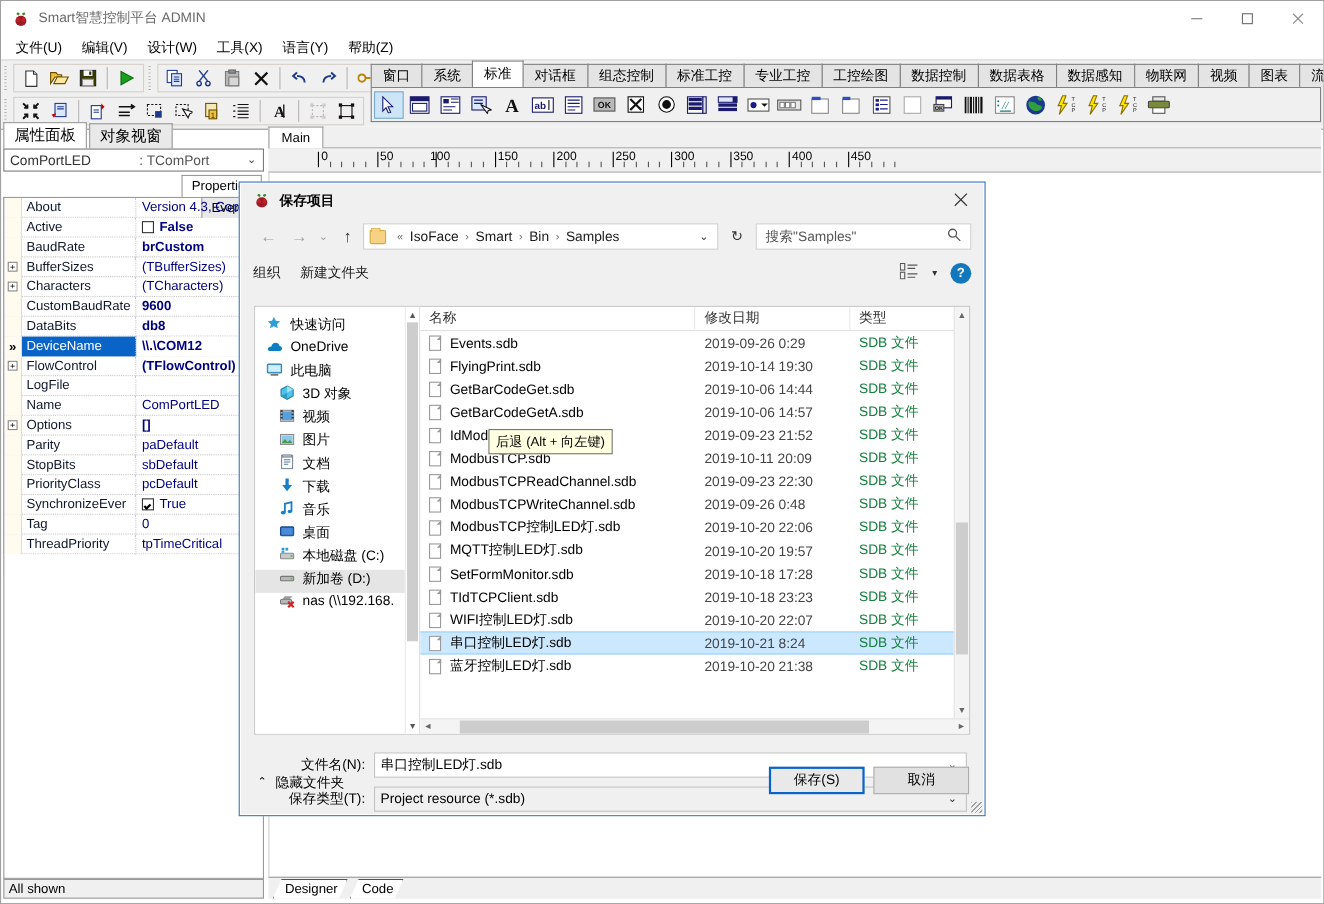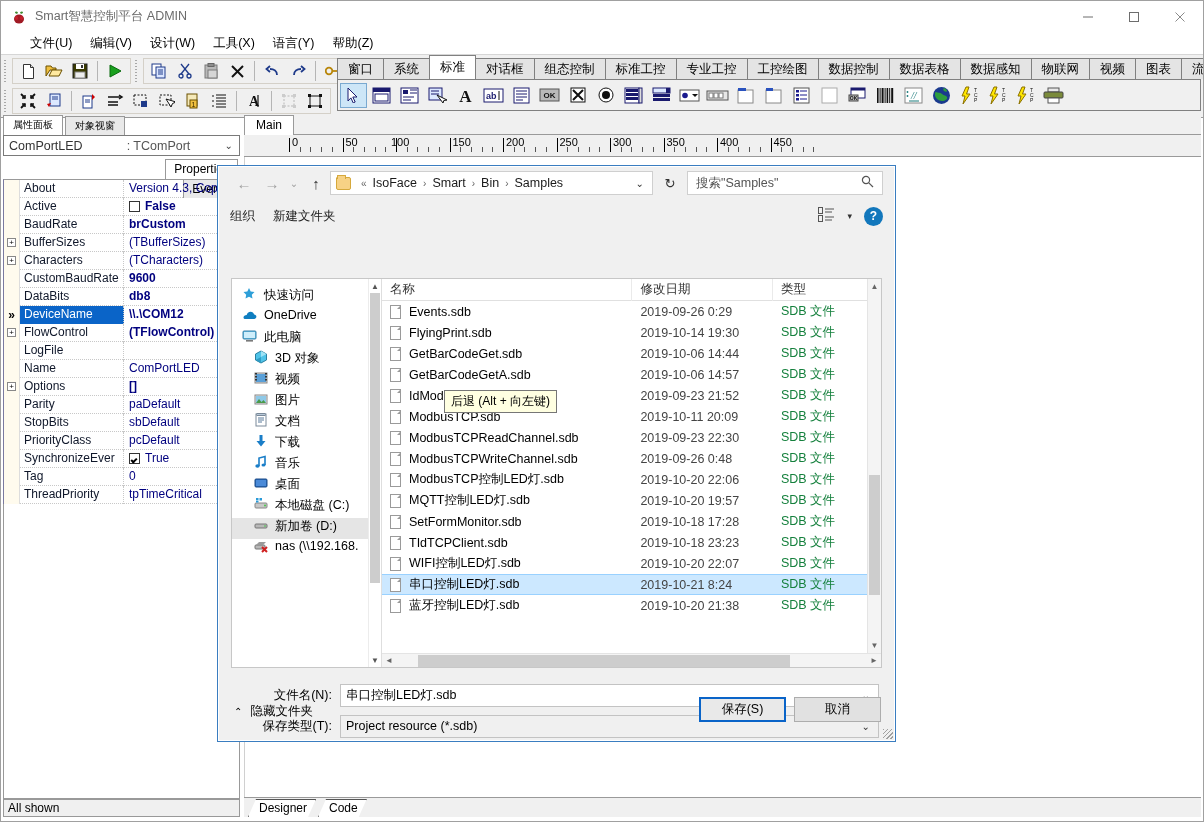--- a/index.html
+++ b/index.html
@@ -29,21 +29,21 @@
   }
   .tb-icon { width: 16px; height: 16px; margin-left: 10px; margin-right: 8px;
              position: relative; }
   .tb-title { font-size: 12.5px; color: #6b6b6b; }
   .win-btns { position: absolute; right: 0; top: 0; height: 31px; display: flex; }
   .win-btn { width: 46px; height: 31px; display: flex; align-items: center; justify-content: center;
              color: #666; font-size: 13px; }
   .win-btn svg { display: block; }
 
   
-  .menubar { height: 22px; display: flex; align-items: center; padding-left: 20px;
+  .menubar { height: 22px; display: flex; align-items: center; padding-left: 4px;
              background: #ffffff; font-size: 12.5px; }
   .menu-item { padding: 2px 9px; color: #000; }
 
   
   .toolarea {
     background: #f0f0f0;
     border-top: 1px solid #d6d6d6;
     border-bottom: 1px solid #9a9a9a;
     padding: 1px 0 1px 0;
     position: relative;
@@ -70,21 +70,21 @@
                     position: relative; z-index: 3; }
   .pal-body { background: #f0f0f0; border: 1px solid #808080; border-top: none; height: 31px;
               display: flex; align-items: center; padding-left: 2px; }
   .pbtn { width: 27px; height: 25px; display:flex; align-items:center; justify-content:center;
           margin-right: 1px; }
   .pbtn.sel { background: #cde6f7; border: 1px solid #7aa9d0; }
 
   
   .leftpanel { position: absolute; left: 2px; top: 114px; width: 237px; bottom: 4px; }
   .lp-tabs { display: flex; align-items: flex-end; height: 21px; }
-  .lp-tab { border: 1px solid #999; border-bottom: none; background: #e9e9e9; font-size: 10px;
+  .lp-tab { border: 1px solid #999; border-bottom: none; background: #e9e9e9; font-size: 14px;
             padding: 2px 9px 3px 9px; margin-right: 2px; }
   .lp-tab.active { background: #ffffff; font-weight: normal; padding-bottom: 4px; }
   .lp-combo { border: 1px solid #7a7a7a; height: 21px; background: #fff; display: flex;
               align-items: center; font-size: 12.5px; position: relative; margin-top: -1px;}
   .lp-combo .c1 { padding-left: 5px; color: #333; }
   .lp-combo .c2 { margin-left: 44px; color: #555; }
   .lp-combo .arrow { position: absolute; right: 6px; color: #444; font-size: 10px;}
   .pe-tabs { display: flex; align-items: flex-end; height: 20px; margin-top: 3px; flex-direction: column; }
   .pe-tab { border: 1px solid #999; border-bottom: none; background: #e9e9e9; font-size: 12px;
             padding: 2px 8px; margin-right: 2px; }
@@ -885,20 +885,38 @@
         <div class="rtick minor" style="left: 569.3px;"></div>
       </div>
     <div class="canvas"></div>
     <div class="bottom-tabs">
       <div class="btab">Designer</div>
       <div class="btab">Code</div>
     </div>
   </div>
 
   <div class="dialog">
+    <div class="dlg-title">
+      <span class="ico">
+        <svg width="16" height="16" viewBox="0 0 16 16">
+          <ellipse cx="8" cy="10" rx="5" ry="4.6" fill="#a01a24"></ellipse>
+          <ellipse cx="5.5" cy="9" rx="1.6" ry="2" fill="#c4202c"></ellipse>
+          <ellipse cx="10.5" cy="9" rx="1.6" ry="2" fill="#c4202c"></ellipse>
+          <path d="M4 4 C4 2 6 2 7 3.5 L6 5 Z" fill="#3d8b2f"></path>
+          <path d="M12 4 C12 2 10 2 9 3.5 L10 5 Z" fill="#3d8b2f"></path>
+        </svg>
+      </span>
+      <span class="txt">保存项目</span>
+      <div class="dlg-close">
+        <svg width="13" height="13" viewBox="0 0 13 13">
+            <line x1="1" y1="1" x2="12" y2="12" stroke="#333" stroke-width="1.1"></line>
+            <line x1="12" y1="1" x2="1" y2="12" stroke="#333" stroke-width="1.1"></line>
+          </svg>
+      </div>
+    </div>
 
     <div class="navbar">
       <div class="nav-arrow">←</div>
       <div class="nav-arrow">→</div>
       <div class="nav-arrow" style="width:16px;font-size:10px">⌄</div>
       <div class="nav-arrow up">↑</div>
       <div class="crumbs">
         <span class="folder-ic"></span>
         <span class="crumb-sep">«</span>
         <span class="crumb">IsoFace</span>

